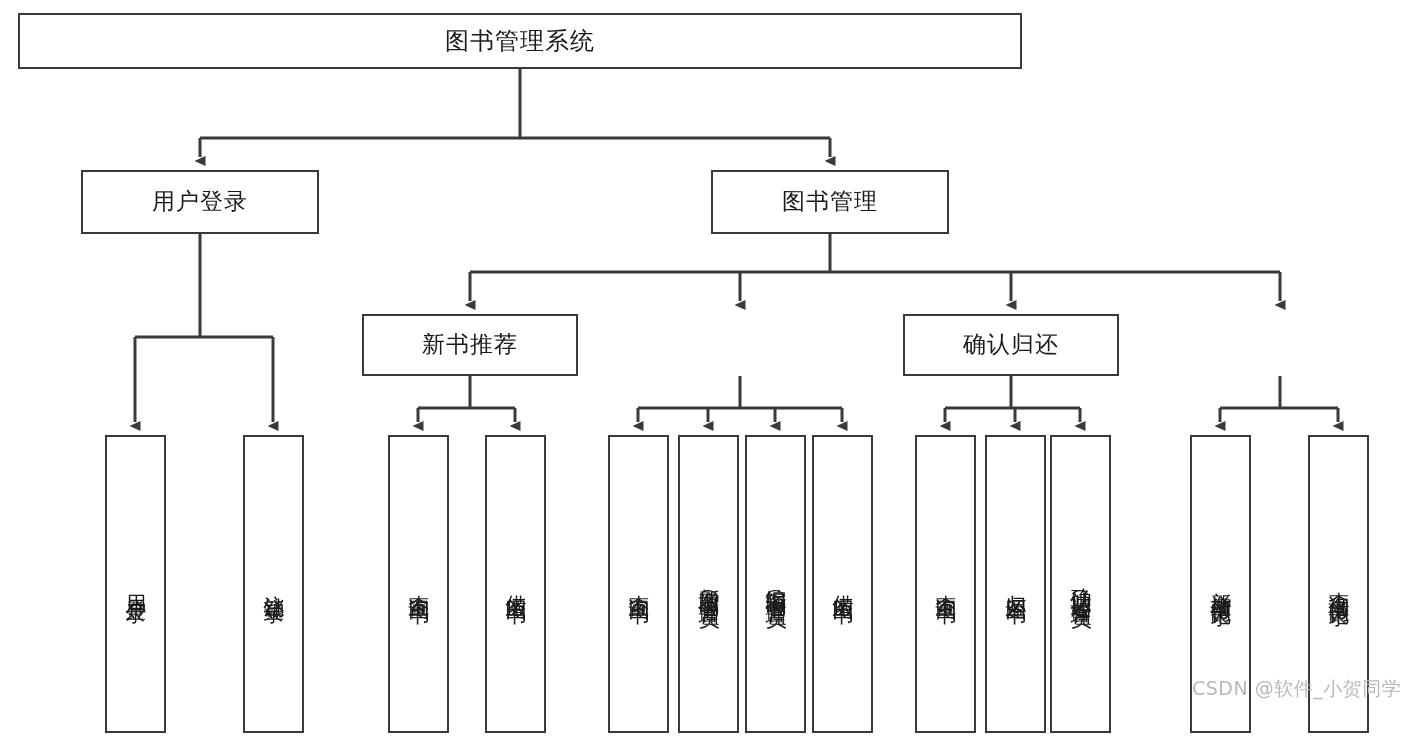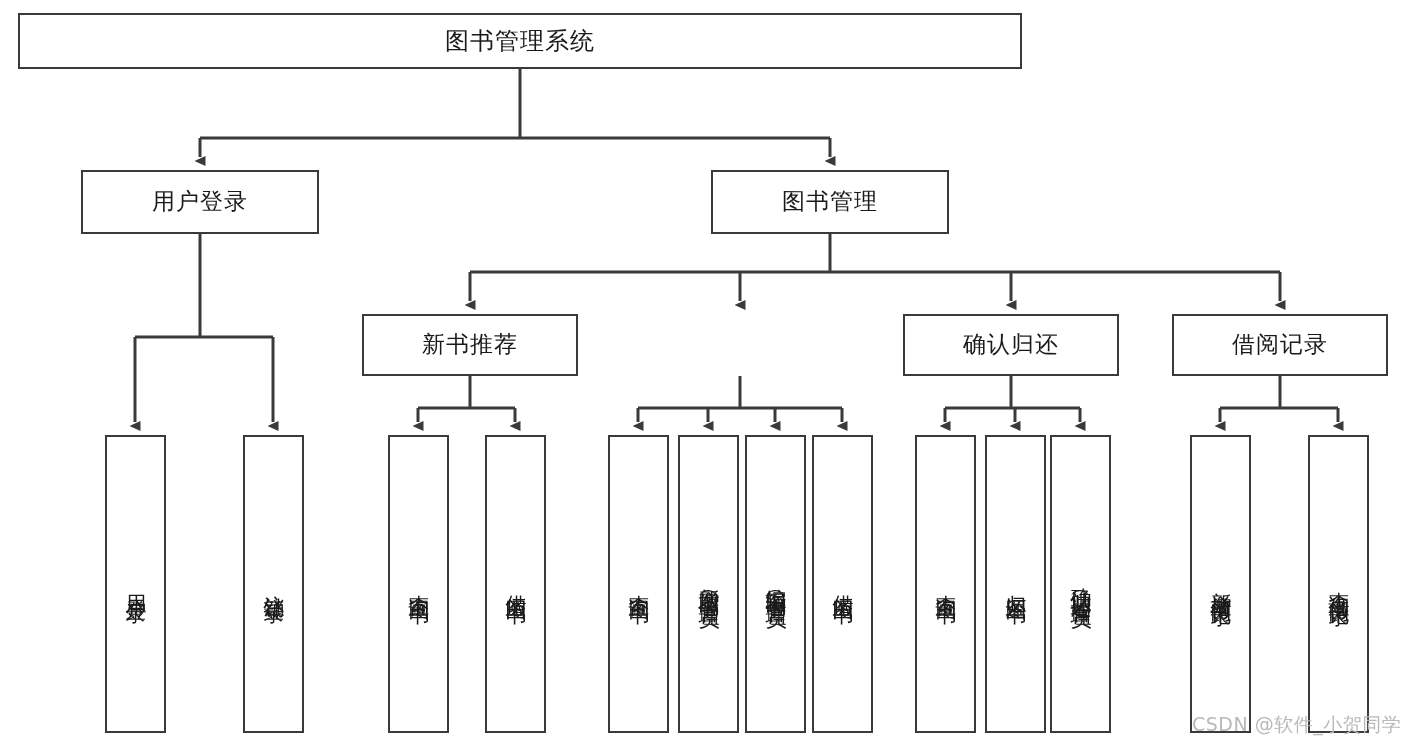--- a/index.html
+++ b/index.html
@@ -150,23 +150,20 @@
   <div class="node-box horizontal" id="node-l2-1" style="left: 711px; top: 170px; width: 238px; height: 64px;">
     <span class="node-label">图书管理</span>
   </div>
 
   <div class="node-box horizontal" id="node-l3-0" style="left: 362px; top: 314px; width: 216px; height: 62px;">
     <span class="node-label">新书推荐</span>
   </div>
   <div class="node-box horizontal" id="node-l3-2" style="left: 903px; top: 314px; width: 216px; height: 62px;">
     <span class="node-label">确认归还</span>
   </div>
-  <div class="node-box horizontal" id="node-l3-3" style="left: 1172px; top: 314px; width: 216px; height: 62px;">
-    <span class="node-label">借阅记录</span>
-  </div>
 
   <div class="node-box vertical" id="node-leaf-0" style="left: 105px; top: 435px; width: 61px; height: 298px;">
     <span class="node-label">用户登录</span>
   </div>
   <div class="node-box vertical" id="node-leaf-1" style="left: 243px; top: 435px; width: 61px; height: 298px;">
     <span class="node-label">注销登录</span>
   </div>
   <div class="node-box vertical" id="node-leaf-2" style="left: 388px; top: 435px; width: 61px; height: 298px;">
     <span class="node-label">查询图书</span>
   </div>
@@ -194,15 +191,15 @@
   <div class="node-box vertical" id="node-leaf-10" style="left: 1050px; top: 435px; width: 61px; height: 298px;">
     <span class="node-label">确认归还（管理员）</span>
   </div>
   <div class="node-box vertical" id="node-leaf-11" style="left: 1190px; top: 435px; width: 61px; height: 298px;">
     <span class="node-label">新增借阅记录</span>
   </div>
   <div class="node-box vertical" id="node-leaf-12" style="left: 1308px; top: 435px; width: 61px; height: 298px;">
     <span class="node-label">查询借阅记录</span>
   </div>
 
-  <div class="watermark" style="left: 1192px; top: 712px;">CSDN @软件_小贺同学</div>
+  <div class="watermark" style="left: 1192px; top: 676px;">CSDN @软件_小贺同学</div>
 
 </div>
 
 </body></html>

